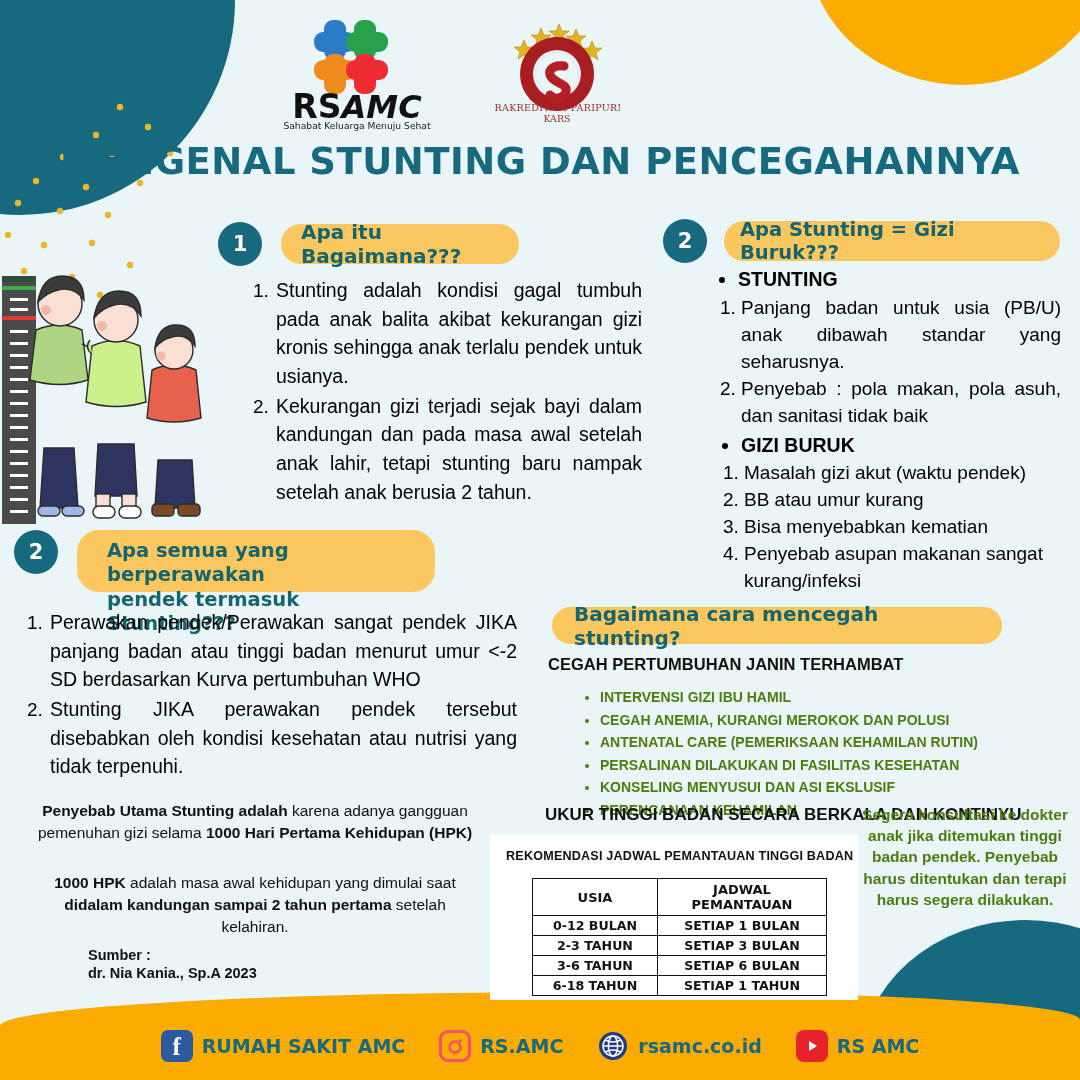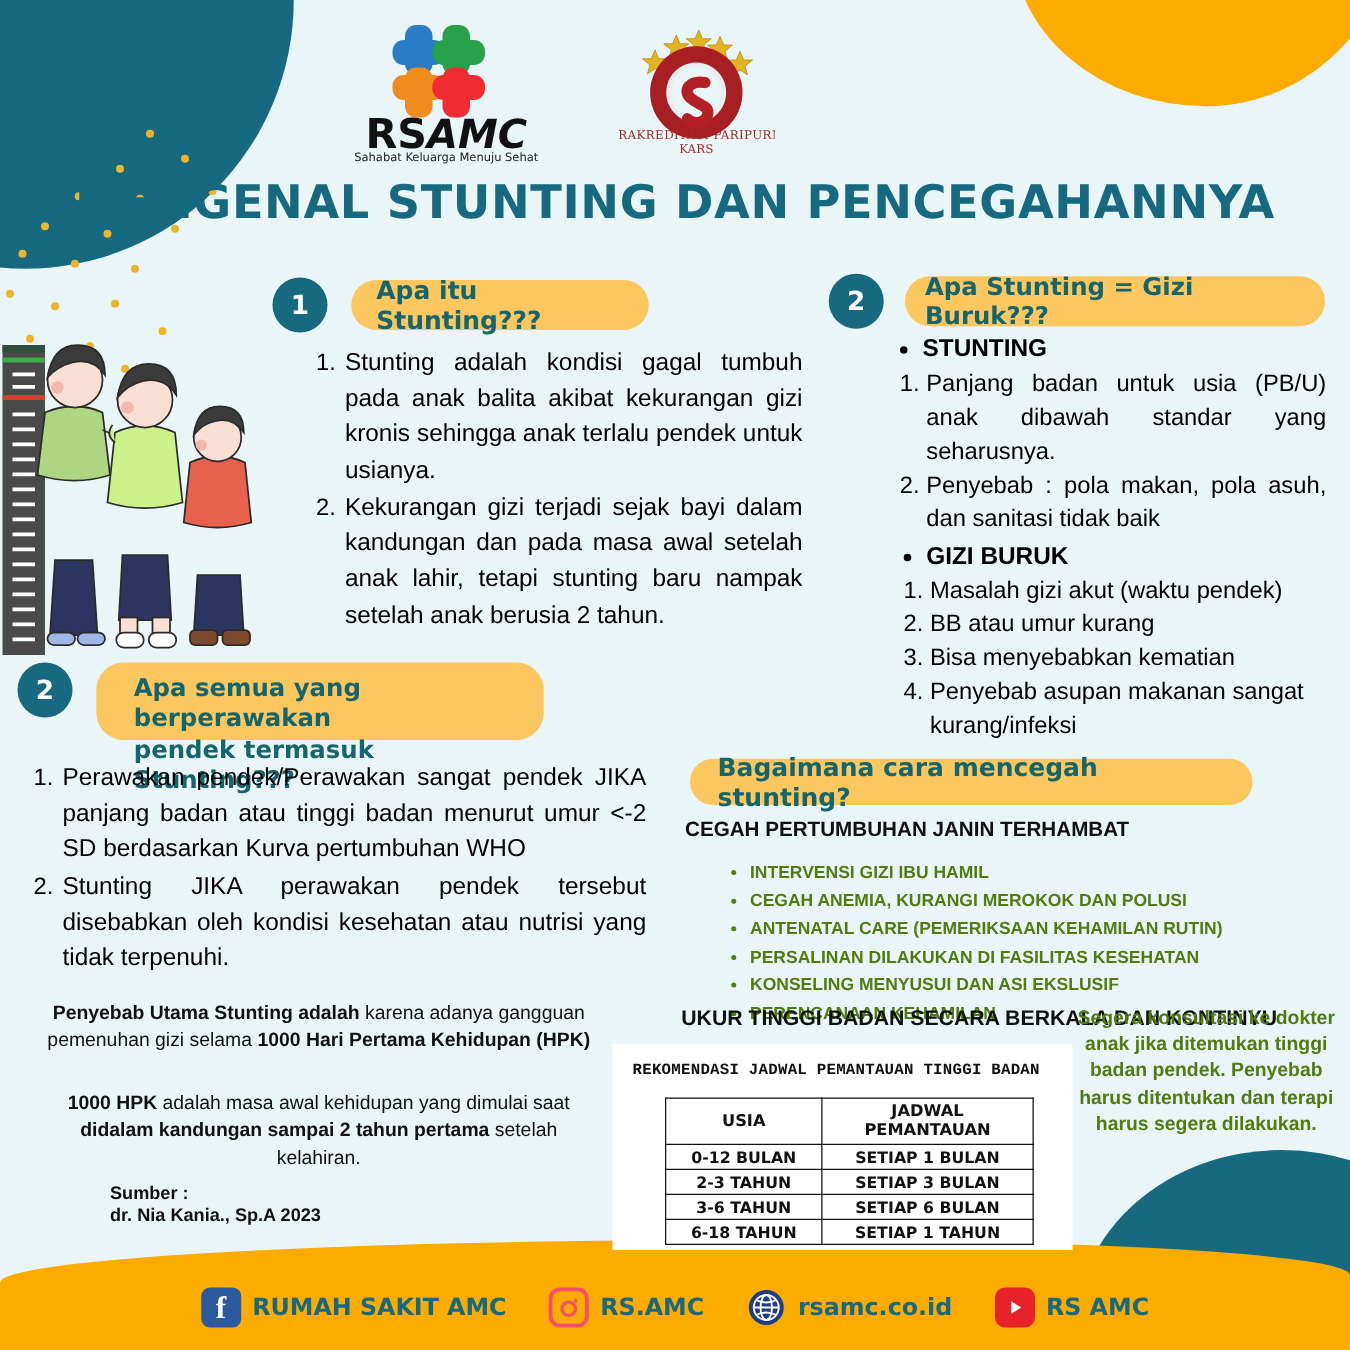--- a/index.html
+++ b/index.html
@@ -124,21 +124,21 @@
     font-family:"Liberation Sans", sans-serif;
   }
 
   
   .tbl-card{
     position:absolute;left:490px;top:835px;width:368px;height:165px;
     background:#ffffff;
   }
   .tbl-title{
     position:absolute;left:16px;top:14px;
-    font-family:Liberation Mono, monospace;
+    font-family:Liberation Sans, sans-serif;
     font-weight:bold;font-size:12.6px;color:#111;letter-spacing:.2px;
   }
   table.sched{
     position:absolute;left:42px;top:43px;
     border-collapse:collapse;
     font-family:"DejaVu Sans", sans-serif;
     font-weight:bold;font-size:12.6px;color:#111;
   }
   table.sched td,table.sched th{
     border:1.5px solid #111;padding:2px 10px;text-align:center;
@@ -293,21 +293,21 @@
       <rect x="152" y="246" width="22" height="12" rx="4" fill="#7c4a2a"></rect>
       <rect x="178" y="246" width="22" height="12" rx="4" fill="#7c4a2a"></rect>
       <path d="M152,112 q22,-10 44,0 l5,48 q-27,8 -54,0 z" fill="#e8614c"></path>
       <circle cx="174" cy="92" r="19" fill="#fae0d4"></circle>
       <path d="M155,90 q3,-23 21,-23 q19,0 19,21 q-9,-13 -23,-9 q-10,2 -17,11z" fill="#3b3b3b"></path>
       <circle cx="161" cy="98" r="4.5" fill="#f3b7ab" stroke="none"></circle>
     </g>
   </svg>
 
   <div class="num-badge" style="left:218px;top:222px;">1</div>
-  <div class="pill" style="left:281px;top:224px;width:238px;height:40px;padding:0 20px;font-size:20px;">Apa itu Stunting???</div>
+  <div class="pill" style="left:281px;top:224px;width:238px;height:40px;padding:0 20px;font-size:20px;">Apa itu Bagaimana???</div>
 
   <div class="body-txt" id="c1-text">
     <ol class="just">
       <li>Stunting adalah kondisi gagal tumbuh pada anak balita akibat kekurangan gizi kronis sehingga anak terlalu pendek untuk usianya.</li>
       <li>Kekurangan gizi terjadi sejak bayi dalam kandungan dan pada masa awal setelah anak lahir, tetapi stunting baru nampak setelah anak berusia 2 tahun.</li>
     </ol>
   </div>
 
   <div class="num-badge" style="left:663px;top:219px;">2</div>
   <div class="pill" style="left:724px;top:221px;width:336px;height:40px;padding:0 16px;font-size:19.5px;">Apa Stunting = Gizi Buruk???</div>

